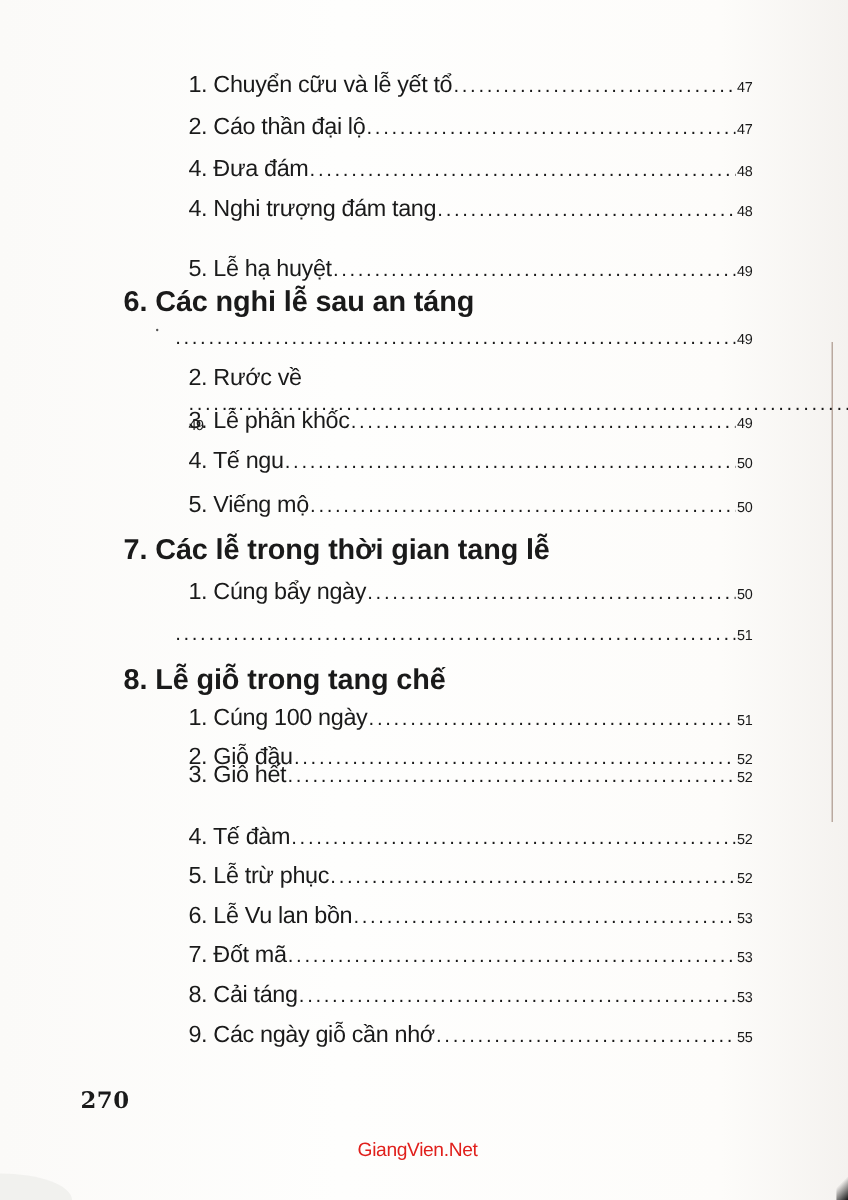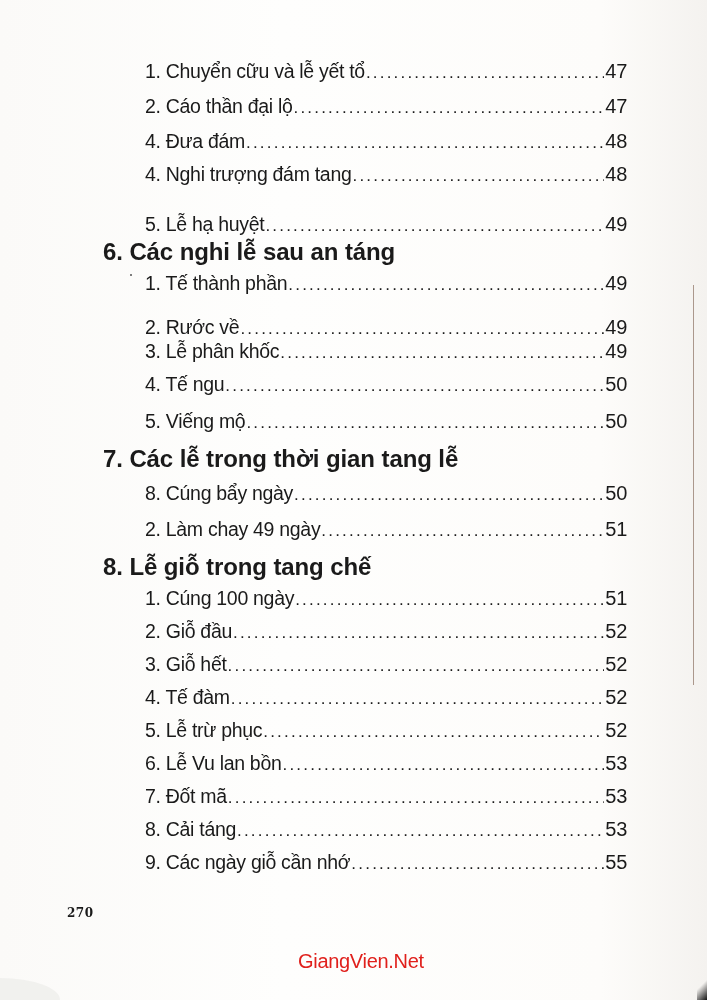--- a/index.html
+++ b/index.html
@@ -56,34 +56,35 @@
     .row {
       position: absolute;
       display: flex;
       align-items: baseline;
       font-size: 19.5px;
       letter-spacing: -0.3px;
       white-space: nowrap;
     }
     .row .title {
       flex: 0 0 auto;
+      margin-left: 12px;
     }
     .row .leader {
       flex: 1 1 auto;
       overflow: hidden;
       margin: 0 1px;
       letter-spacing: 2.2px;
       font-size: 17px;
     }
     .row .leader::before {
       content: "................................................................................................................................................";
     }
     .row .page-no {
       flex: 0 0 auto;
-      font-size: 20px;
+      font-size: 12px;
     }
     .section {
       position: absolute;
       font-weight: bold;
       font-size: 24px;
       letter-spacing: -0.1px;
       white-space: nowrap;
     }
     .stray-dot {
       position: absolute;
@@ -93,29 +94,29 @@
       height: 2px;
       background: #555;
       border-radius: 50%;
     }
     .folio {
       position: absolute;
       left: 67px;
       top: 906px;
       font-family: "DejaVu Serif", "Liberation Serif", serif;
       font-weight: bold;
-      font-size: 12px;
+      font-size: 19px;
       letter-spacing: 0.5px;
     }
     .watermark {
       position: absolute;
       left: 298px;
       top: 950px;
       color: #e0201c;
-      font-size: 20px;
+      font-size: 16px;
       letter-spacing: -0.3px;
     }
   </style>
 </head>
 <body>
 
 <div class="page">
   <div class="spine-line"></div>
   <div class="corner-curl"></div>
   <div class="corner-shadow"></div>
@@ -144,25 +145,24 @@
       <span class="page-no">48</span>
     </div>
     <div class="row" style="left:145px; top:213px; width:482px;">
       <span class="title">5. Lễ hạ huyệt</span>
       <span class="leader"></span>
       <span class="page-no">49</span>
     </div>
 
     <div class="section" style="left:103px; top:238px;">6. Các nghi lễ sau an táng</div>
     <div class="row" style="left:145px; top:272px; width:482px;">
-      <span class="title">1. Tế thành phần</span>
-      <span class="leader"></span>
-      <span class="page-no">49</span>
-    </div>
-    <div class="row" style="left:145px; top:316px; width:482px;">
+      <span class="leader"></span>
+      <span class="page-no">49</span>
+    </div>
+    <div class="row" style="left:145px; top:304px; width:482px;flex-direction:column;">
       <span class="title">2. Rước về</span>
       <span class="leader"></span>
       <span class="page-no">49</span>
     </div>
     <div class="row" style="left:145px; top:340px; width:482px;">
       <span class="title">3. Lễ phân khốc</span>
       <span class="leader"></span>
       <span class="page-no">49</span>
     </div>
     <div class="row" style="left:145px; top:373px; width:482px;">
@@ -171,42 +171,41 @@
       <span class="page-no">50</span>
     </div>
     <div class="row" style="left:145px; top:410px; width:482px;">
       <span class="title">5. Viếng mộ</span>
       <span class="leader"></span>
       <span class="page-no">50</span>
     </div>
 
     <div class="section" style="left:103px; top:445px;">7. Các lễ trong thời gian tang lễ</div>
     <div class="row" style="left:145px; top:482px; width:482px;">
-      <span class="title">8. Cúng bẩy ngày</span>
+      <span class="title">1. Cúng bẩy ngày</span>
       <span class="leader"></span>
       <span class="page-no">50</span>
     </div>
     <div class="row" style="left:145px; top:518px; width:482px;">
-      <span class="title">2. Làm chay 49 ngày</span>
       <span class="leader"></span>
       <span class="page-no">51</span>
     </div>
 
     <div class="section" style="left:103px; top:553px;text-align:right;">8. Lễ giỗ trong tang chế</div>
     <div class="row" style="left:145px; top:587px; width:482px;">
       <span class="title">1. Cúng 100 ngày</span>
       <span class="leader"></span>
       <span class="page-no">51</span>
     </div>
     <div class="row" style="left:145px; top:620px; width:482px;">
       <span class="title">2. Giỗ đầu</span>
       <span class="leader"></span>
       <span class="page-no">52</span>
     </div>
-    <div class="row" style="left:145px; top:653px; width:482px;">
+    <div class="row" style="left:145px; top:635px; width:482px;">
       <span class="title">3. Giỗ hết</span>
       <span class="leader"></span>
       <span class="page-no">52</span>
     </div>
     <div class="row" style="left:145px; top:686px; width:482px;">
       <span class="title">4. Tế đàm</span>
       <span class="leader"></span>
       <span class="page-no">52</span>
     </div>
     <div class="row" style="left:145px; top:719px; width:482px;">

